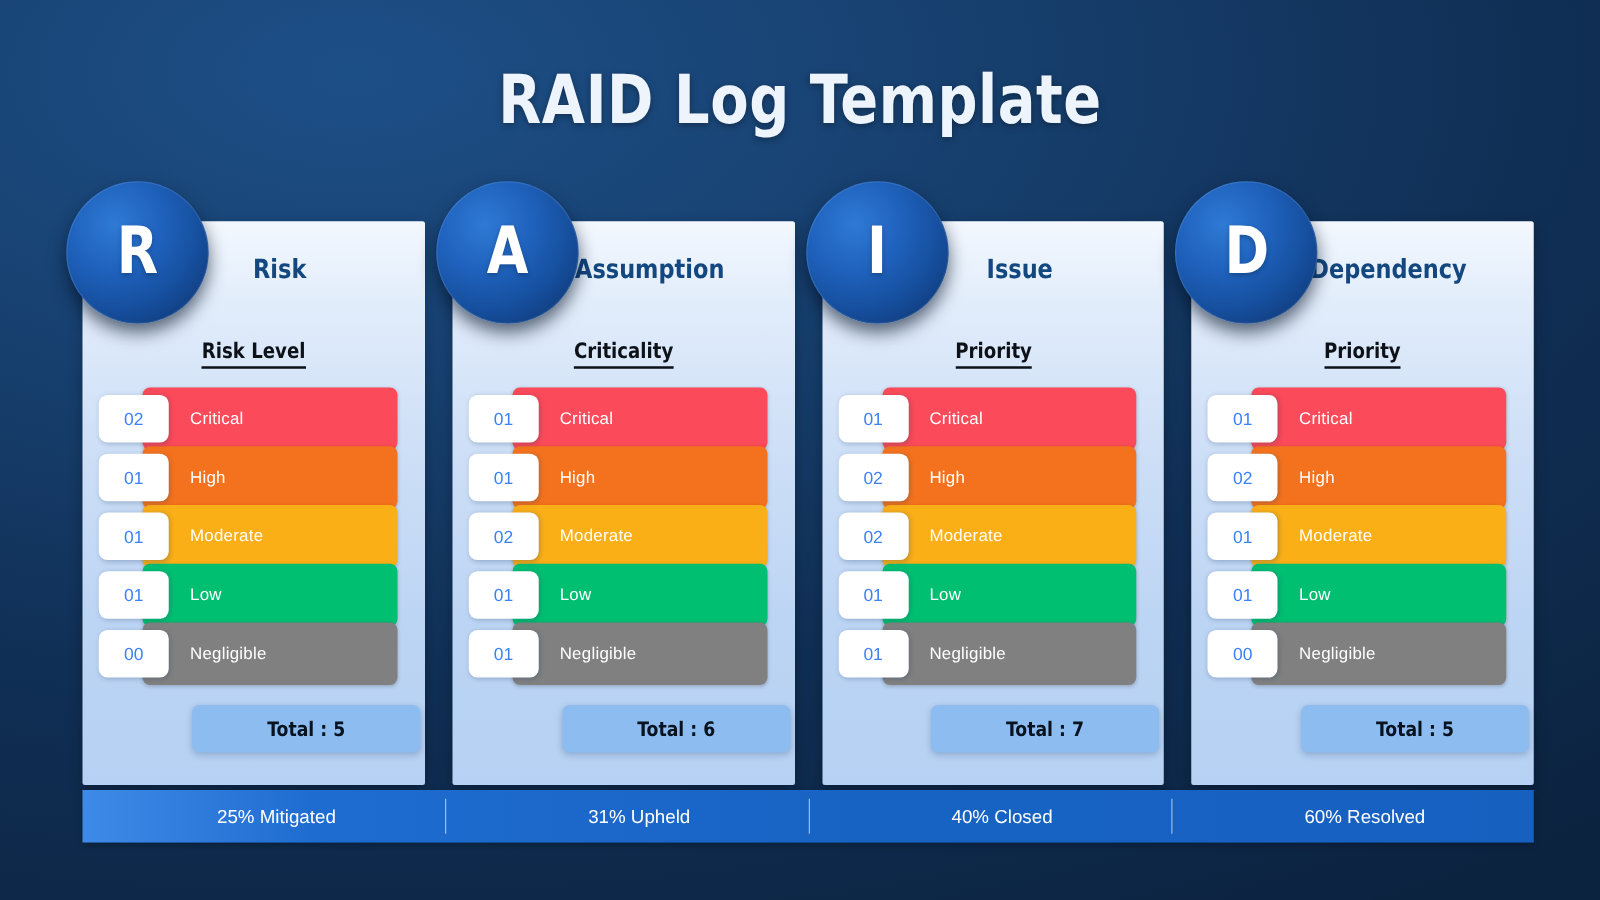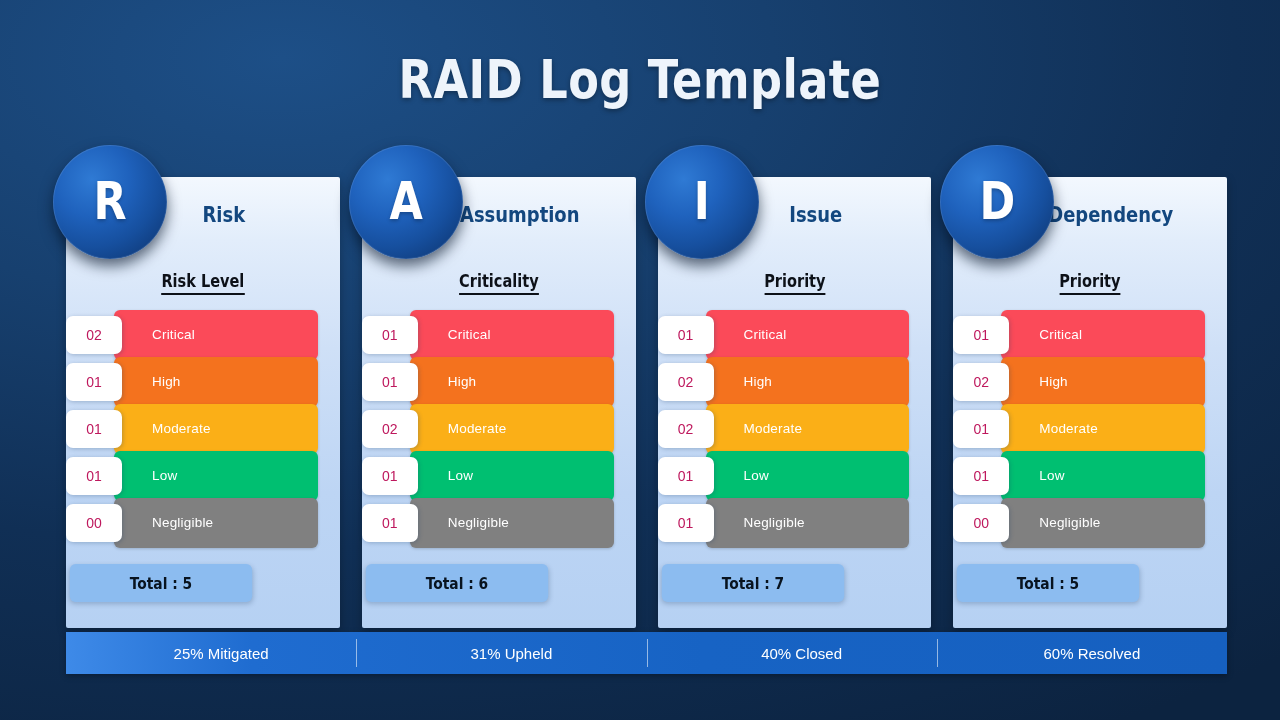--- a/index.html
+++ b/index.html
@@ -112,32 +112,32 @@
   .pill-label {
     margin-left:38px;
     color:#ffffff;
     font-size:13.5px;
     font-family:"Liberation Sans", sans-serif;
     letter-spacing:.2px;
   }
 
   .count {
     position:absolute;
-    left:0;
+    left:13px;
     width:56px; height:38px;
     background:#ffffff;
     border-radius:7px;
     display:flex; align-items:center; justify-content:center;
     font-size:14px;
-    color:#be185d;
+    color:#3b82f6;
     box-shadow:1px 1px 4px rgba(30,60,100,.28);
     z-index:3;
   }
 
-  .total-wrap { margin-top:18px; display:flex; justify-content:flex-start; }
+  .total-wrap { margin-top:18px; display:flex; justify-content:flex-end; }
   .total {
     width:190px; height:38px;
     background:#8cbcf0;
     border-radius:6px;
     display:flex; align-items:center; justify-content:center;
     font-family:"DejaVu Sans Condensed","Liberation Sans Narrow","Liberation Sans",sans-serif;
     font-weight:bold;
     font-size:16px;
     color:#08131f;
     box-shadow:0 2px 5px rgba(20,50,90,.25);

